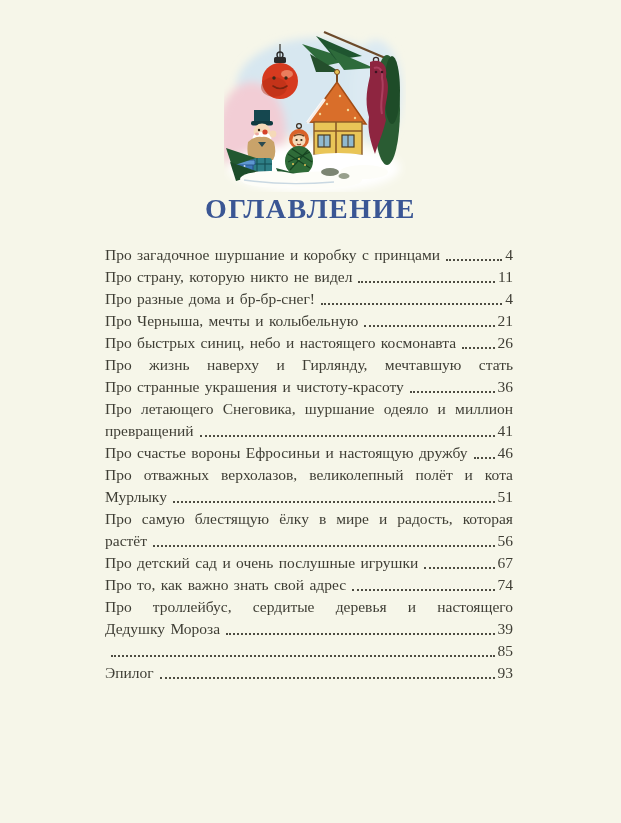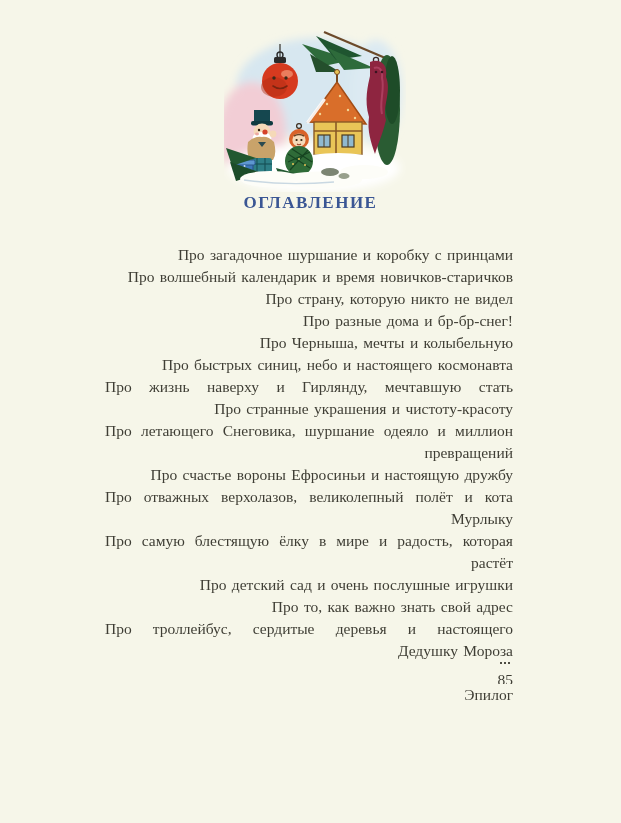--- a/index.html
+++ b/index.html
@@ -14,36 +14,35 @@
   .page{position:relative;width:621px;height:823px;}
 
   .illustration{
     position:absolute;left:224px;top:30px;width:182px;height:162px;
   }
   .illustration svg{width:100%;height:100%;display:block;}
 
   .page-title{
     position:absolute;left:0;top:193px;width:621px;
     margin:0;text-align:center;
-    font-size:17px;font-weight:bold;
+    font-size:28px;font-weight:bold;
     letter-spacing:1.5px;
     color:#3a5694;
   }
 
   .toc{
     position:absolute;left:105px;top:244px;width:408px;
     font-size:15.5px;
     word-spacing:1.5px;
   }
   .entry{margin:0;padding:0;}
   .line{
     display:flex;align-items:flex-end;
     height:22px;line-height:22px;
     overflow:hidden;
-    flex-direction:column;
   }
   .line.wrap{
     display:block;
     text-align:justify;
     text-align-last:justify;
     white-space:nowrap;
   }
   .t{white-space:nowrap;}
   .leader{
     flex:1 1 auto;min-width:10px;
@@ -201,27 +200,20 @@
   <div class="toc">
       <div class="entry">
         <div class="line">
           <span class="t">Про загадочное шуршание и коробку с принцами</span>
           <span class="leader"></span>
           <span class="pg">4</span>
         </div>
       </div>
       <div class="entry">
         <div class="line">
-          <span class="t">Про волшебный календарик и время новичков-старичков</span>
-          <span class="leader"></span>
-          <span class="pg">7</span>
-        </div>
-      </div>
-      <div class="entry">
-        <div class="line">
           <span class="t">Про страну, которую никто не видел</span>
           <span class="leader"></span>
           <span class="pg">11</span>
         </div>
       </div>
       <div class="entry">
         <div class="line">
           <span class="t">Про разные дома и бр-бр-снег!</span>
           <span class="leader"></span>
           <span class="pg">4</span>

